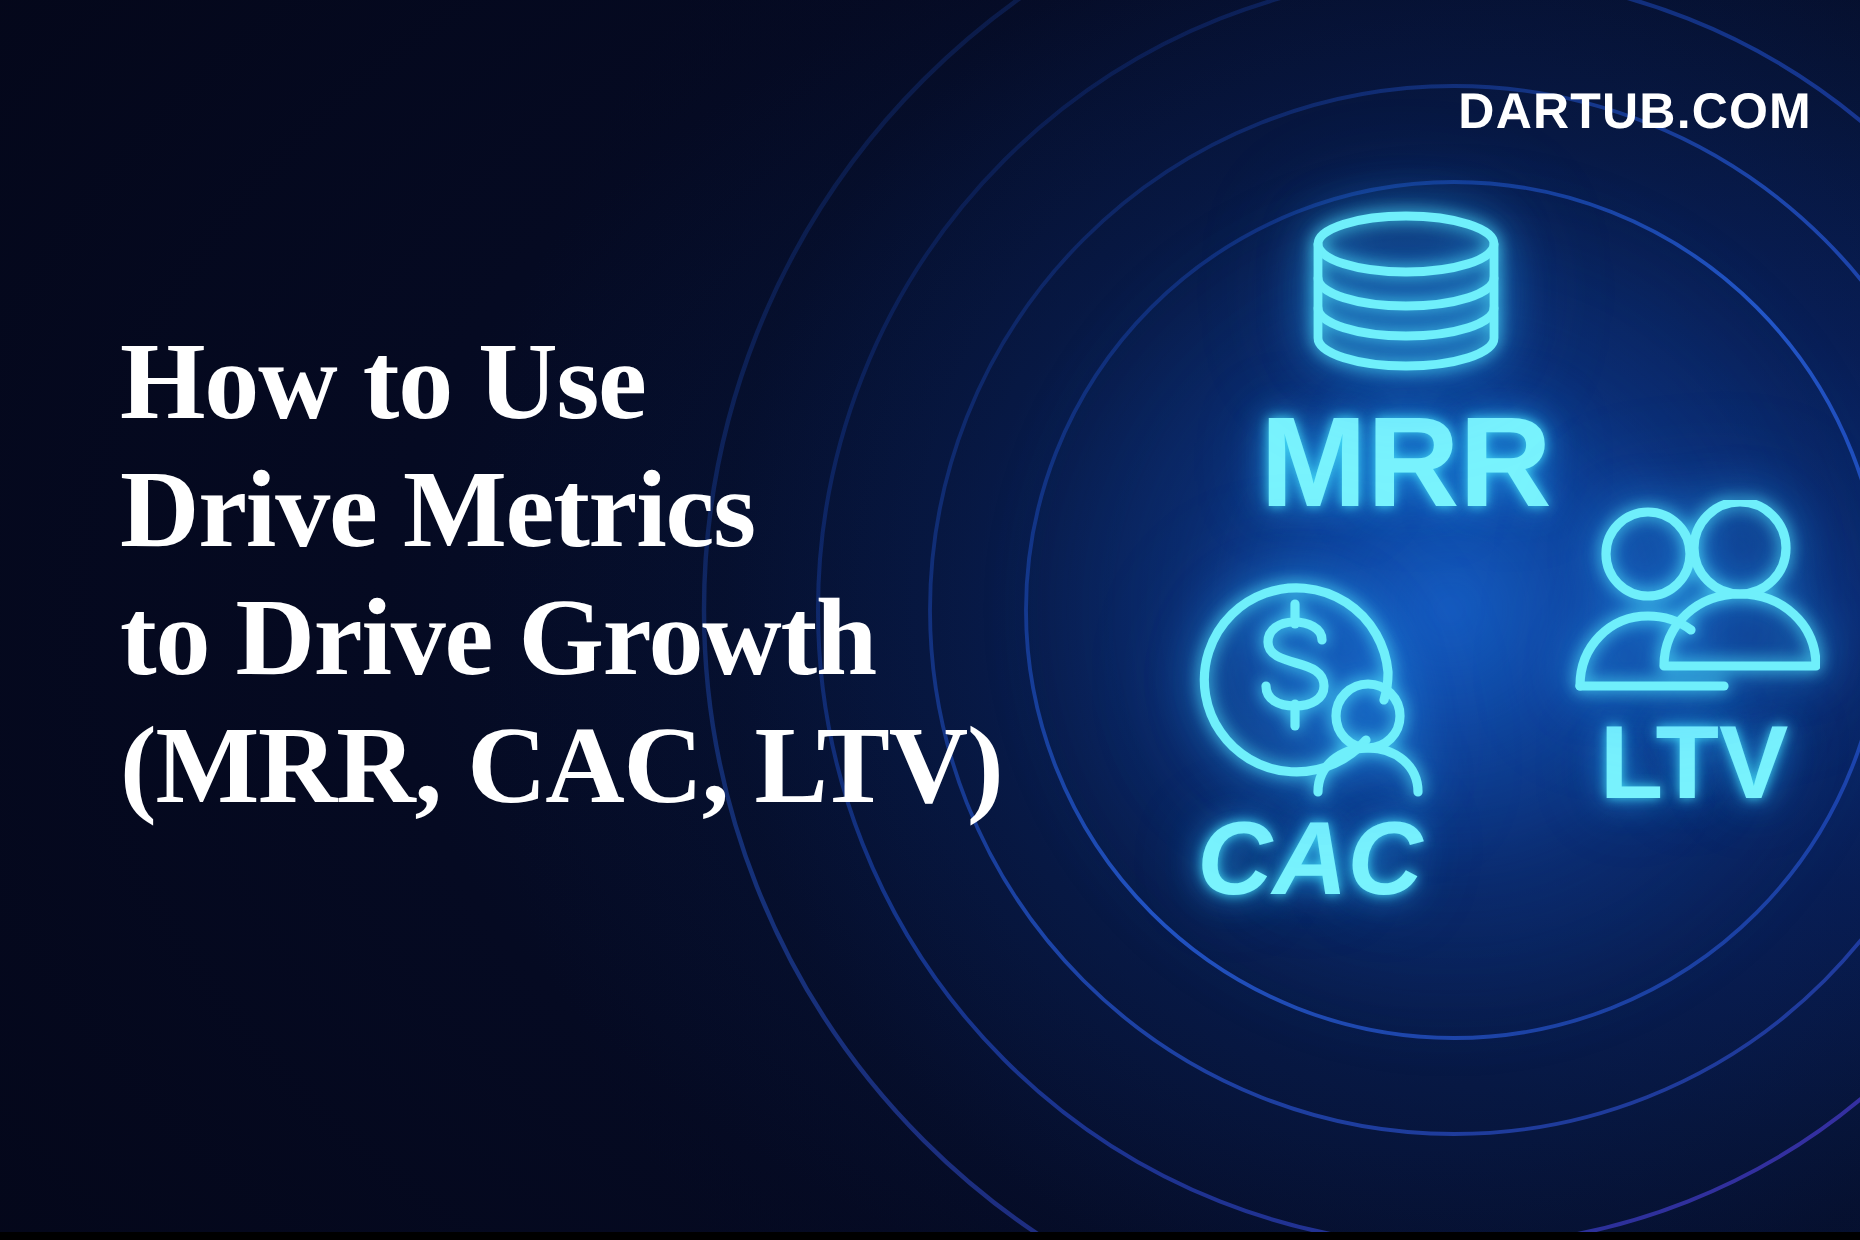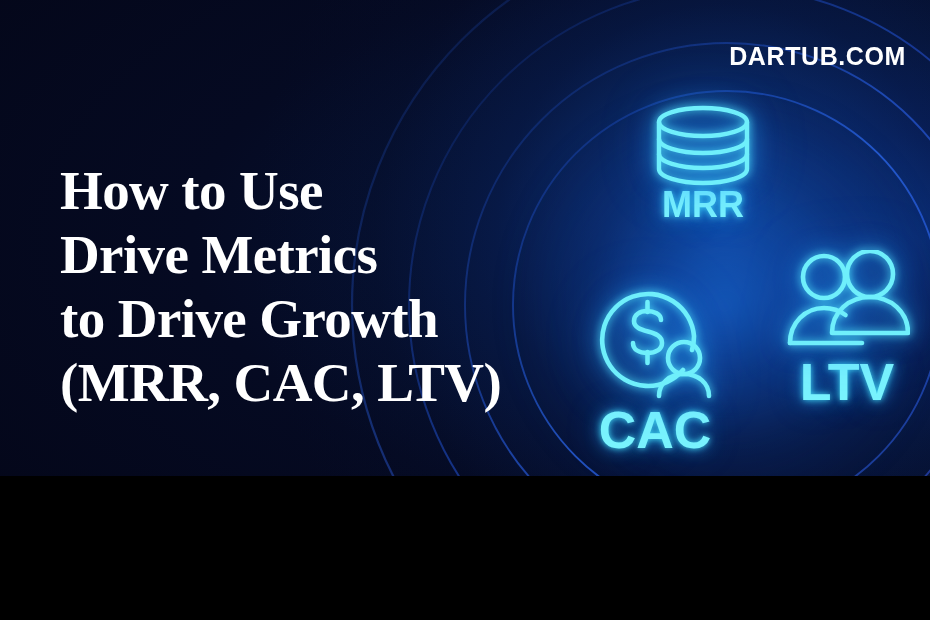--- a/index.html
+++ b/index.html
@@ -5,21 +5,21 @@
 <style>
   html, body {
     margin: 0;
     padding: 0;
     background: #000;
   }
 
   #canvas {
     position: relative;
     width: 930px;
-    height: 476px;
+    height: 616px;
     overflow: hidden;
     font-family: "Liberation Sans", sans-serif;
     background:
       radial-gradient(circle at 78% 49%, rgba(22,96,200,0.62) 0%, rgba(16,70,165,0.42) 16%, rgba(10,42,115,0.26) 30%, rgba(7,22,64,0.10) 46%, rgba(4,9,30,0) 62%),
       radial-gradient(ellipse 120% 100% at 100% 50%, #0a2a6e 0%, #07194a 22%, #061233 42%, #050a22 66%, #04071a 100%),
       linear-gradient(135deg, #090b22 0%, #060a20 38%, #050818 70%, #06081c 100%);
     user-select: none;
   }
 
   
@@ -95,24 +95,24 @@
   }
   .ico path, .ico circle, .ico ellipse, .ico line {
     stroke: #6feffb;
     fill: none;
     stroke-linecap: round;
     stroke-linejoin: round;
   }
 
   
   #metric-mrr { left: 608px; top: 105px; width: 190px; }
-  #metric-mrr .label { font-size: 36px; }
+  #metric-mrr .label { font-size: 64px; margin-top: 12px; }
 
   #metric-cac { left: 570px; top: 282px; width: 170px; }
-  #metric-cac .label { font-size: 52px; margin-top: 4px; }
+  #metric-cac .label { font-size: 52px; margin-top: 4px; font-style: italic; }
 
   #metric-ltv { left: 772px; top: 250px; width: 150px; }
   #metric-ltv .label { font-size: 52px; margin-top: 4px; }
 </style>
 </head>
 <body>
 
 <div id="canvas">
 
   <svg class="rings" viewBox="0 0 930 620" width="930" height="620" aria-hidden="true">

